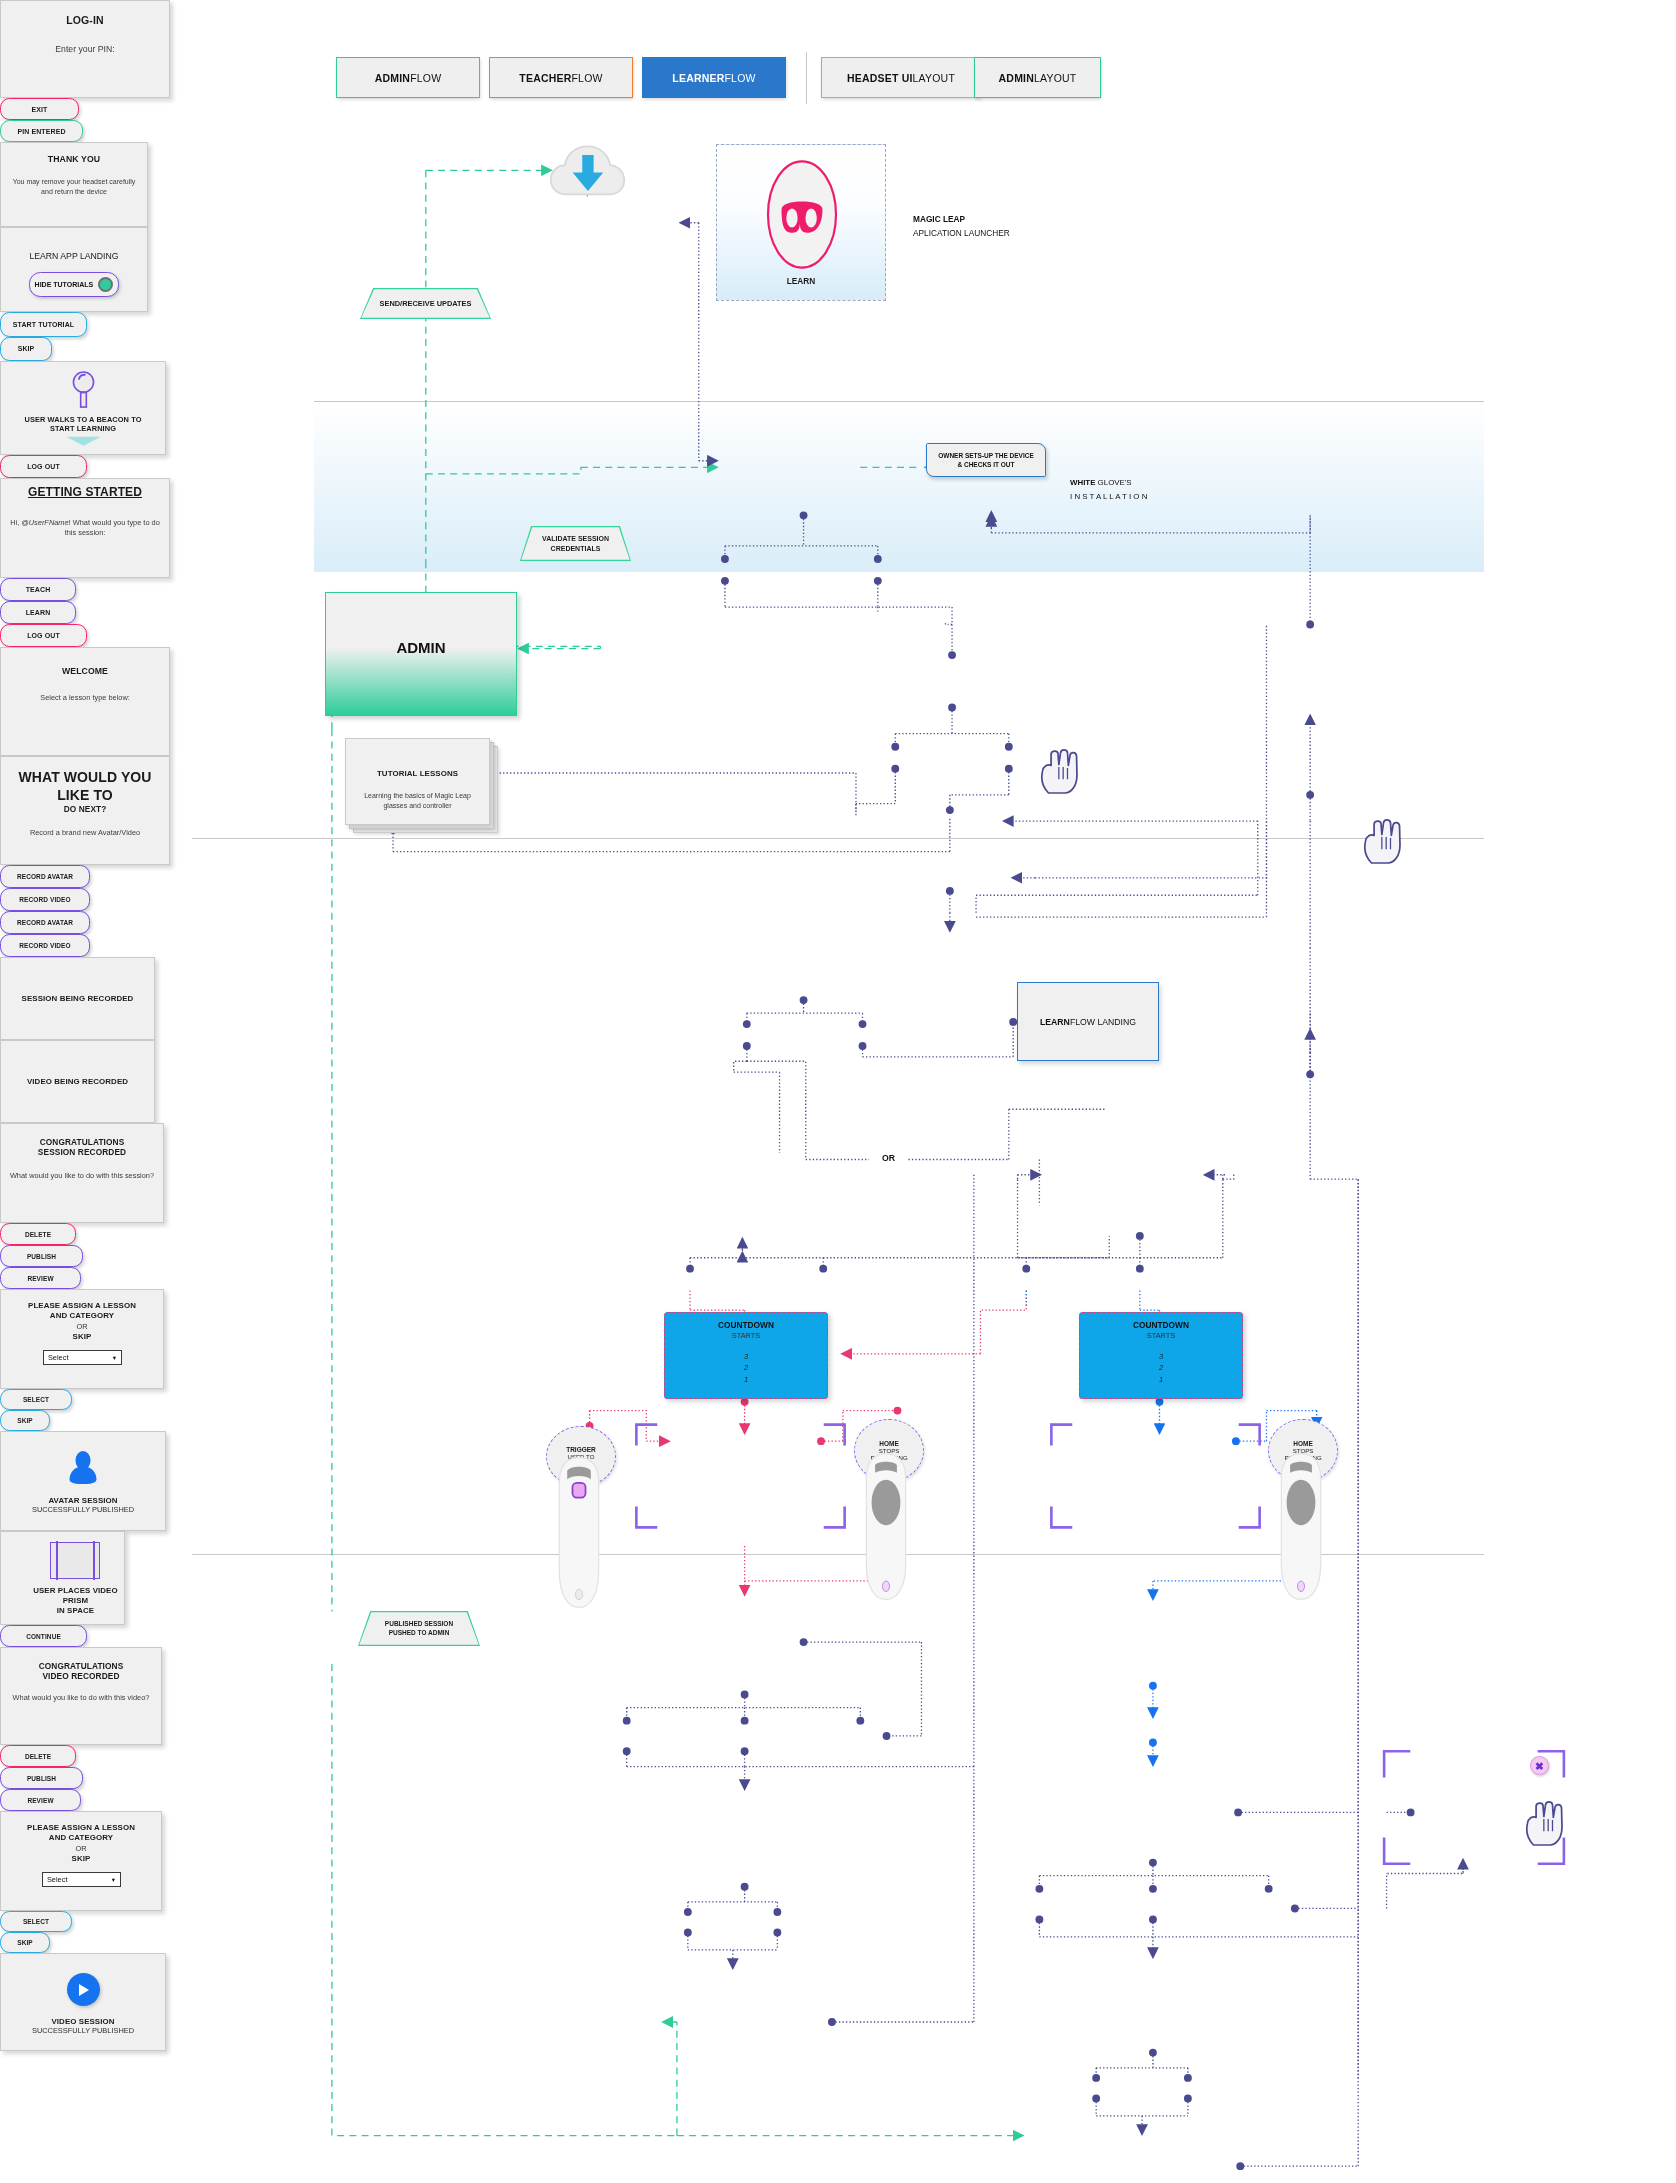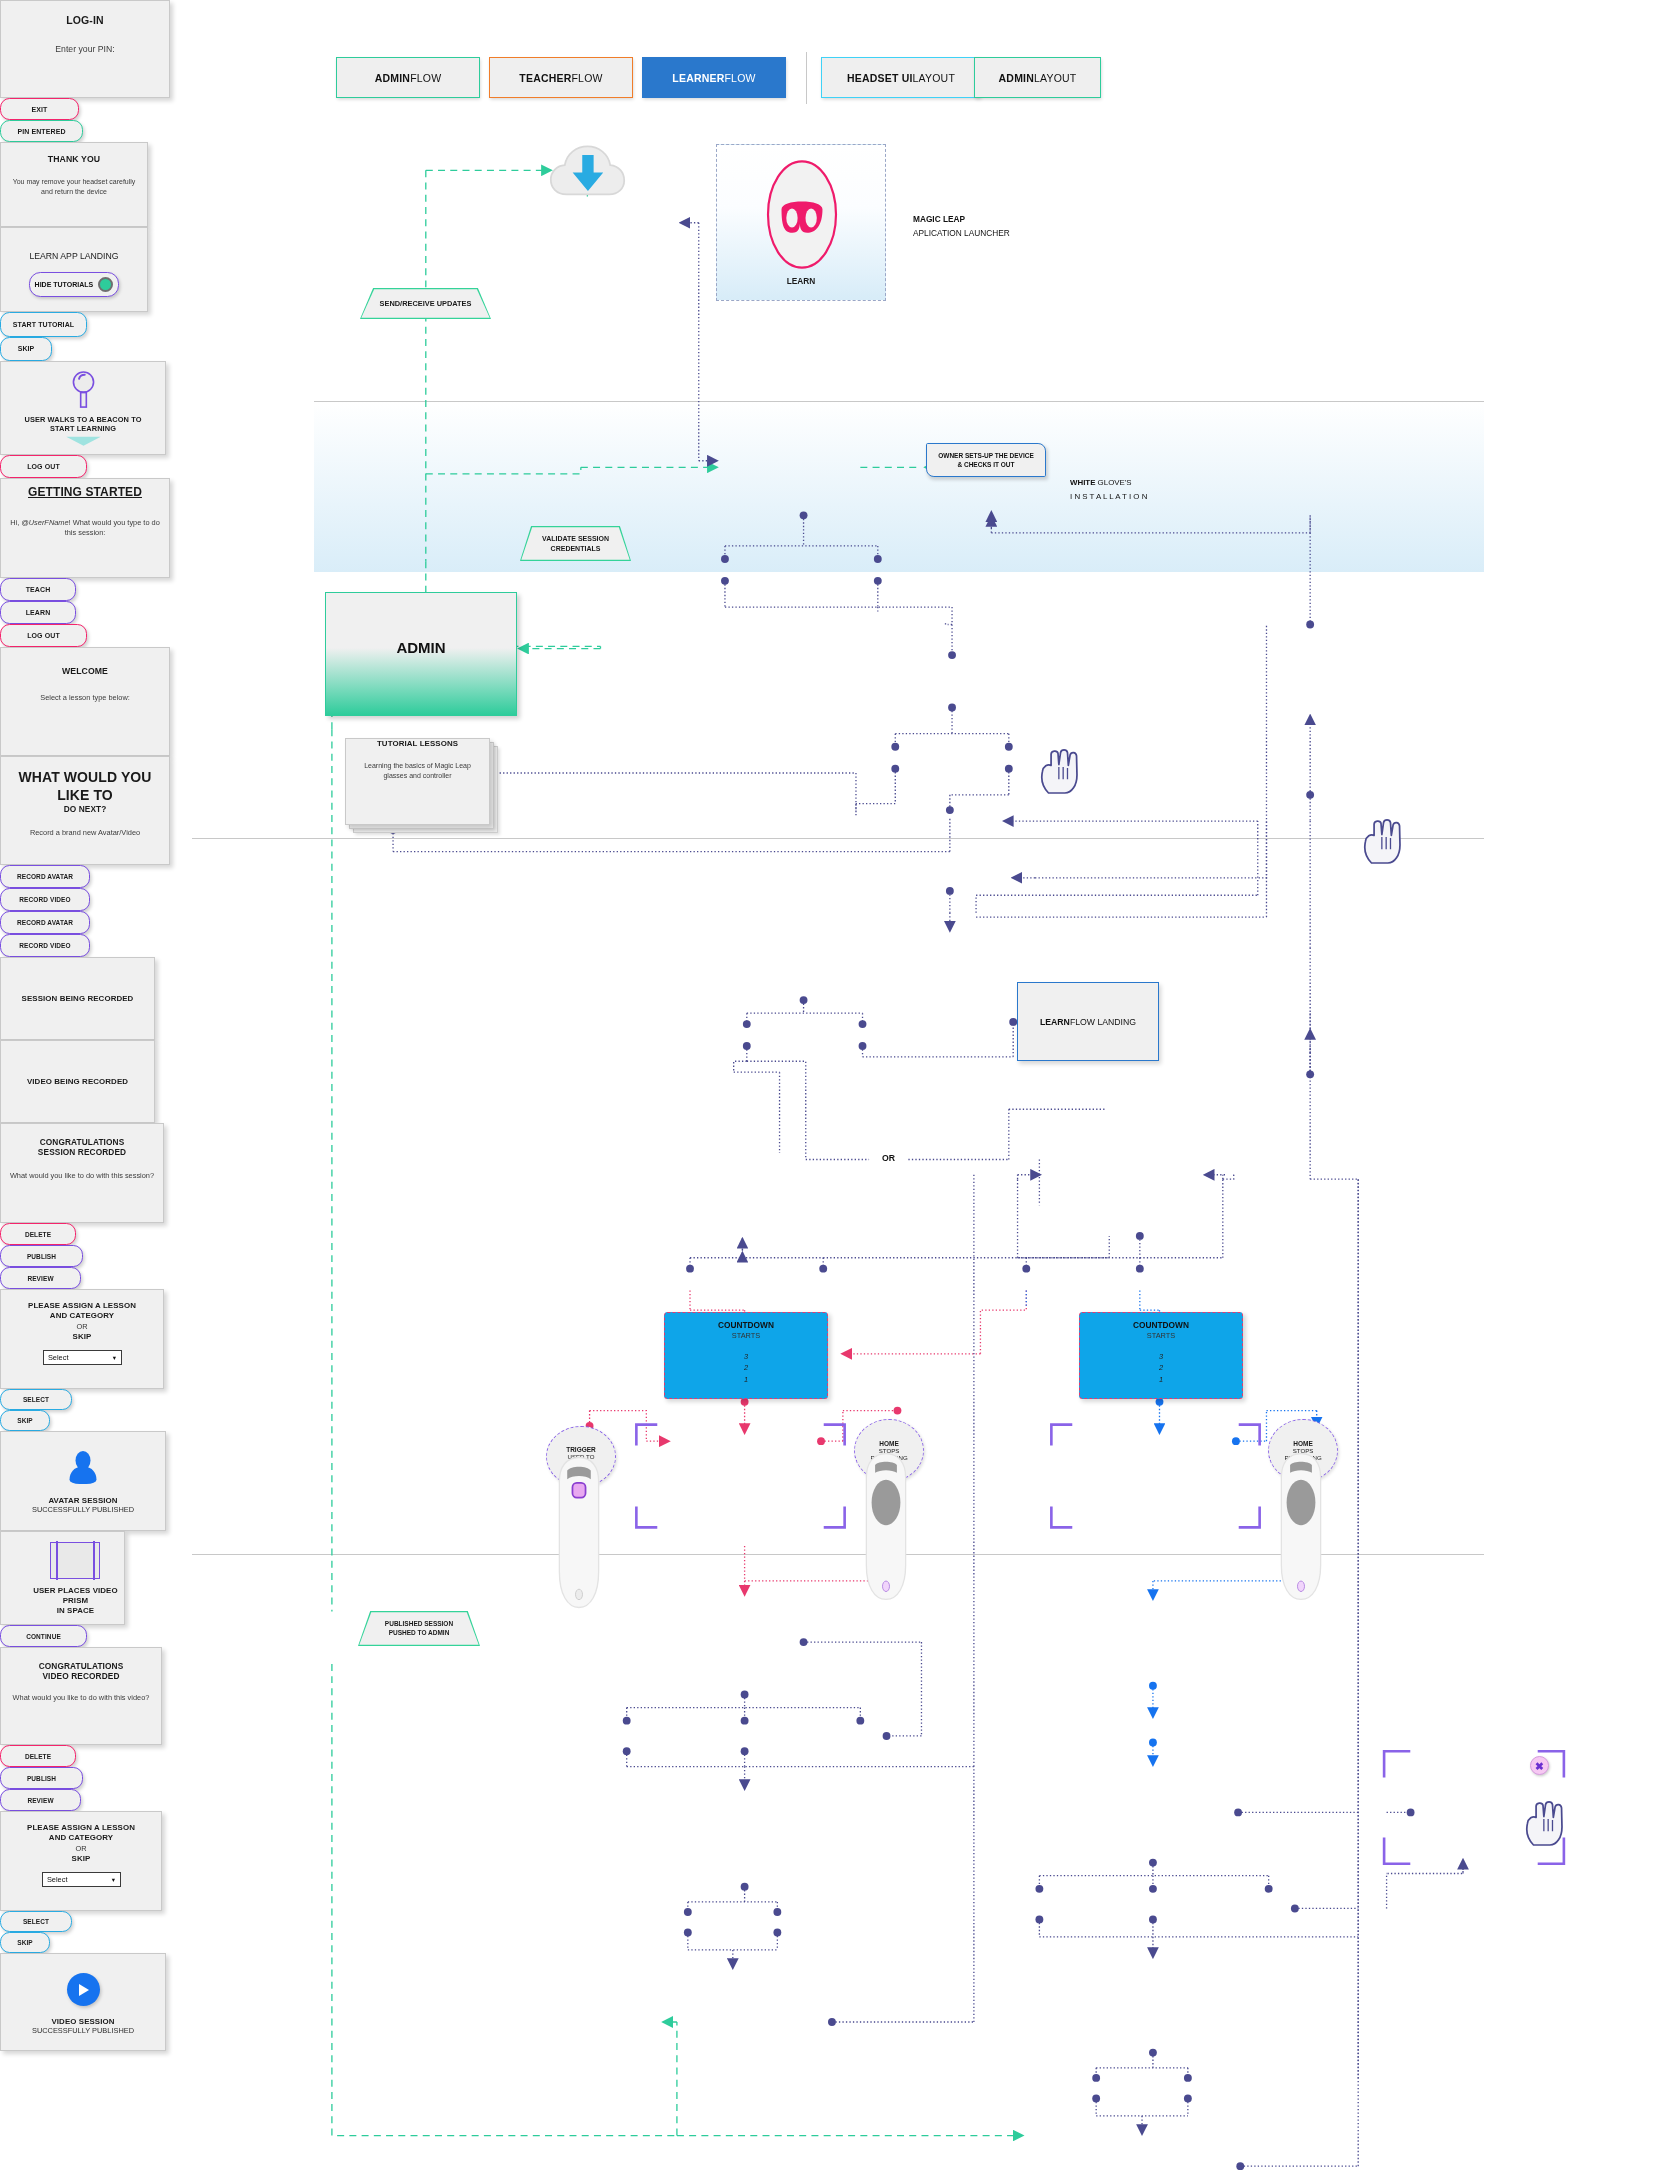--- a/index.html
+++ b/index.html
@@ -559,21 +559,21 @@
   <div class="hand" style="left:1039px;top:747px;width:41px;height:48px;">
     <svg width="41" height="48" viewBox="0 0 95 110">
       <path d="M22,106 C8,92 4,74 8,56 C10,44 20,38 28,42 L28,16 C28,8 42,6 44,14 L46,40 L50,12 C52,4 64,4 66,12 L68,42 L72,18 C74,10 86,10 87,20 L88,64 C88,88 76,106 60,106 Z" fill="#f4f4f8" stroke="#4a4a8f" stroke-width="4" stroke-linejoin="round"></path>
       <path d="M46,46 L46,74 M56,46 L56,74 M66,48 L66,74" stroke="#4a4a8f" stroke-width="3"></path>
     </svg>
   </div>
 
   <div class="stackcard" style="left:345px;top:738px;width:153px;height:87px;">
     <div class="l3" style="left:7.9px;top:7.9px;width:145px;height:87px;"></div>
     <div class="l2" style="left:4.4px;top:4.4px;width:145px;height:87px;"></div>
-    <div class="card" style="position:absolute;left:0;top:0;width:145px;height:87px;justify-content:flex-start;padding-top:0;">
+    <div class="card" style="position:absolute;left:0;top:0;width:145px;height:87px;justify-content:flex-start;padding-top:30px;">
       <div class="ttl" style="font-size:7.9px;">TUTORIAL LESSONS</div>
       <div class="sub" style="font-size:7px;margin-top:12.2px;">Learning the basics of Magic Leap glasses and controller</div>
     </div>
   </div>
 
   <div class="card" style="left:862px;top:810px;width:166px;height:94px;justify-content:flex-start;padding-top:7.9px;">
     <svg width="31" height="44" viewBox="0 0 70 100">
       <circle cx="35" cy="30" r="25" fill="#ececec" stroke="#7a4fe0" stroke-width="4"></circle>
       <path d="M24,22 C26,14 32,12 38,12" stroke="#7a4fe0" stroke-width="5" fill="none" stroke-linecap="round"></path>
       <rect x="28" y="56" width="14" height="36" fill="#ececec" stroke="#7a4fe0" stroke-width="4"></rect>

